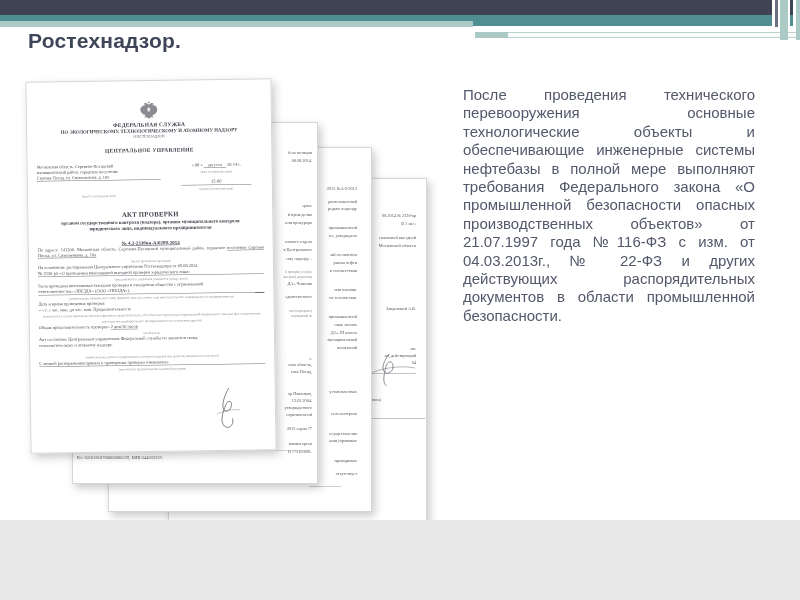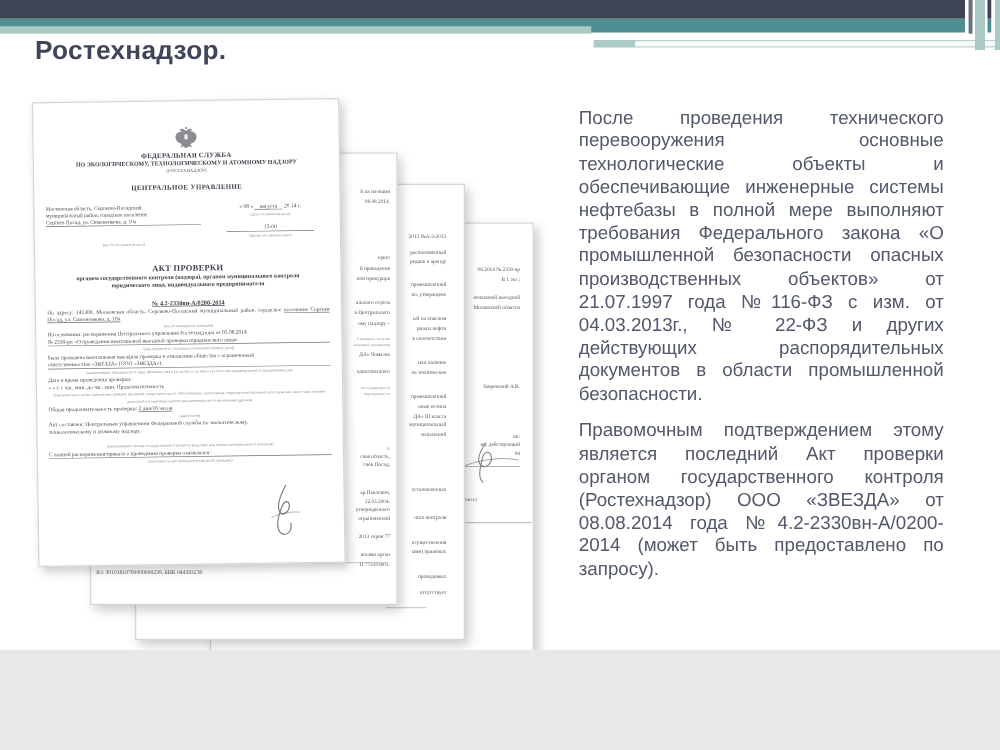--- a/index.html
+++ b/index.html
@@ -269,21 +269,20 @@
         <svg class="sig1" width="64" height="96" viewBox="0 0 64 96">
           <path d="M36 6 C28 20 21 38 25 48 C28 56 40 52 41 40 C42 31 34 30 30 39 C24 53 17 72 26 82 C33 89 46 83 43 67" fill="none" stroke="#5f616a" stroke-width="1.8" opacity=".85"></path>
           <path d="M12 58 C24 52 44 48 58 50" fill="none" stroke="#5f616a" stroke-width="1.2" opacity=".6"></path>
         </svg>
       </div>
     </div>
   </div>
 
   <div class="bodytext">
     <p>После проведения технического перевооружения основные технологические объекты и обеспечивающие инженерные системы нефтебазы в полной мере выполняют требования Федерального закона «О промышленной безопасности опасных производственных объектов» от 21.07.1997 года №116-ФЗ с изм. от 04.03.2013г., № 22-ФЗ и других действующих распорядительных документов в области промышленной безопасности.</p>
-    <p>Правомочным подтверждением этому является последний Акт проверки органом государственного контроля (Ростехнадзор) ООО «ЗВЕЗДА» от 08.08.2014 года №4.2-2330вн-А/0200-2014 (может быть предоставлено по запросу).</p>
   </div>
 
   <div class="footer">
     <span class="f-conf">КОНФИДЕНЦИАЛЬНО ООО «СЛУЖБА»</span>
     <span class="f-star">*</span>
     <span class="f-page">22</span>
   </div>
 
 </div>
 

